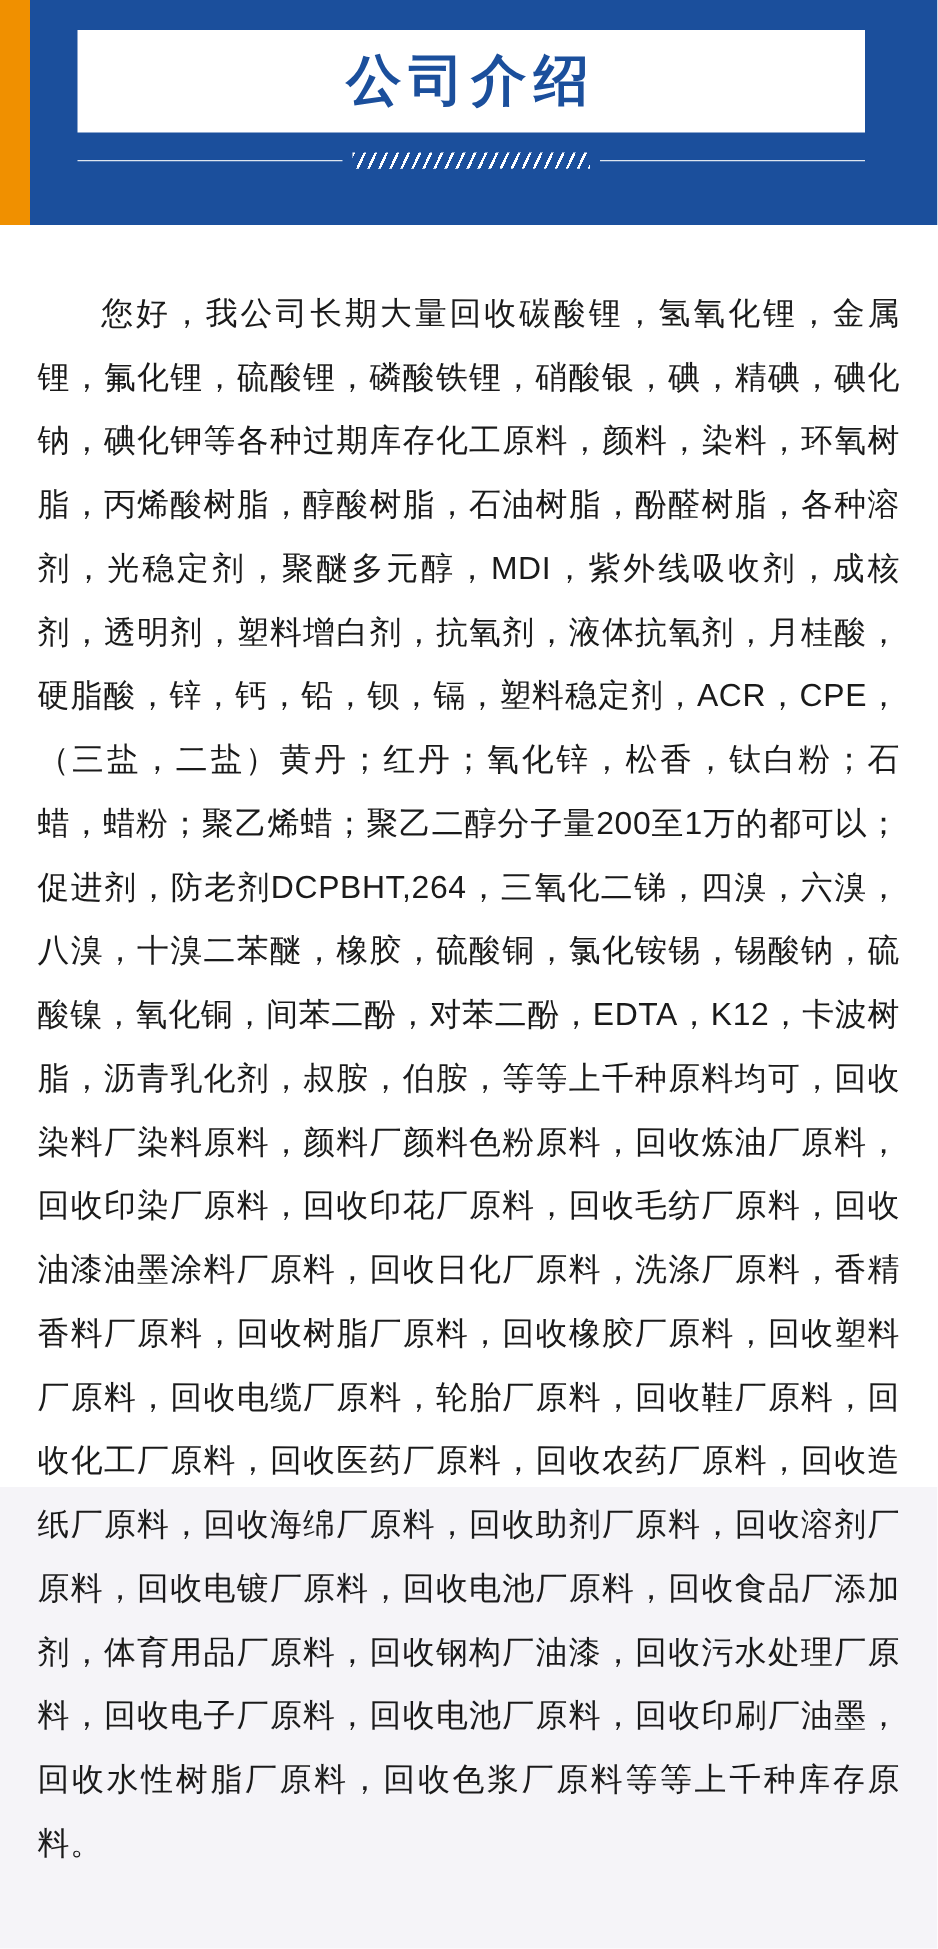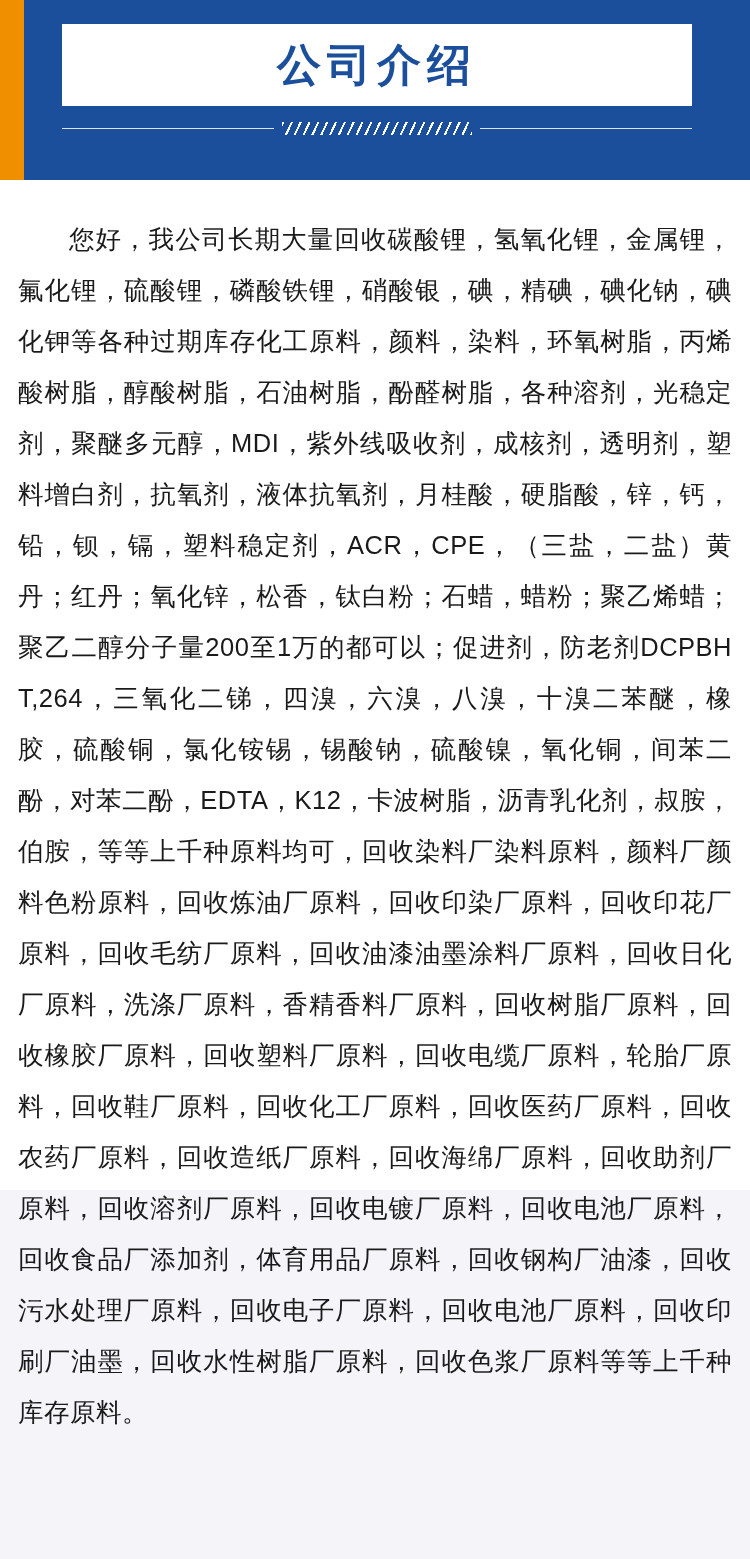--- a/index.html
+++ b/index.html
@@ -113,21 +113,21 @@
   }
   .body-text {
     font-family: "Liberation Sans", sans-serif;
     font-size: 25.5px;
     line-height: 51px;
     color: #1a1a1a;
     text-align: justify;
     text-justify: inter-ideograph;
     text-indent: 2em;
     letter-spacing: 0.5px;
-    margin: 0;
+    margin: 12px;
     word-break: break-all;
   }
 </style>
 </head>
 <body>
 
 <div class="page">
 
   <div class="header">
     <div class="header-accent"></div>

